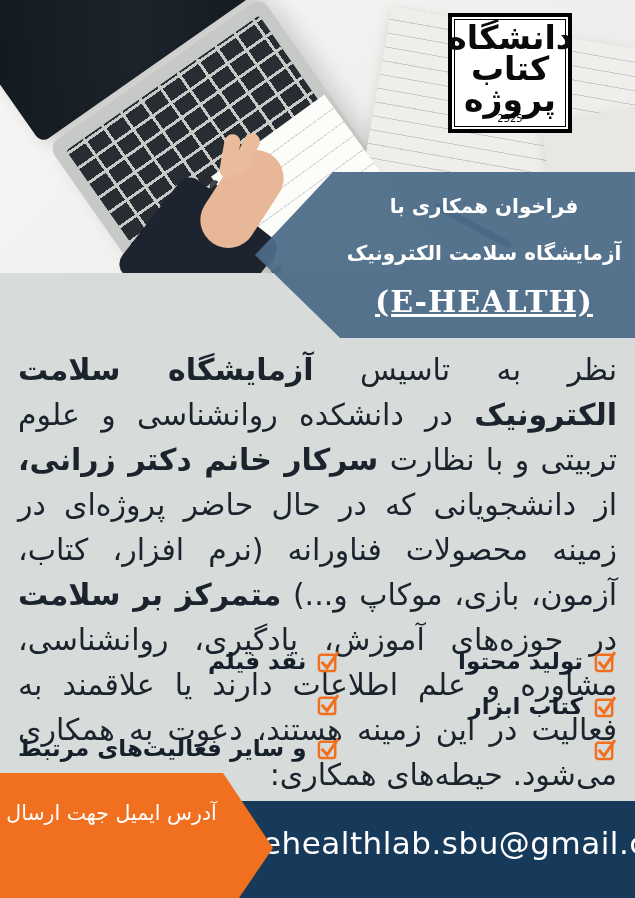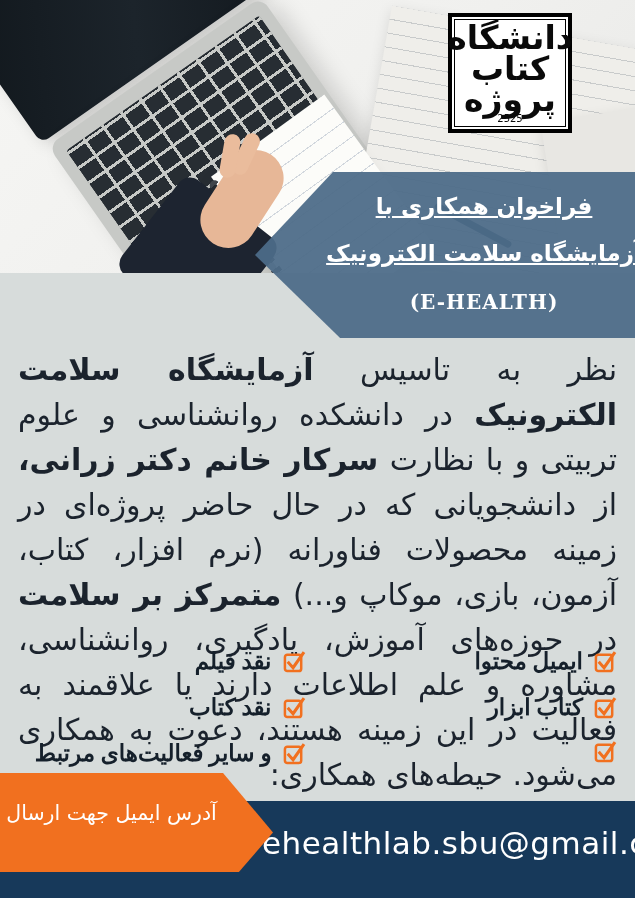--- a/index.html
+++ b/index.html
@@ -49,41 +49,41 @@
         align-items:center;justify-content:center;line-height:31px;}
   .logo-word{font-weight:bold;font-size:33px;color:#0a0a0a;direction:rtl;}
   .logo-year{font-size:10px;color:#0a0a0a;line-height:12px;margin-top:-2px;}
 
   
   .blue-band{position:absolute;left:255px;top:172px;width:380px;height:166px;z-index:3;
         background:rgba(77,107,136,.94);
         clip-path:polygon(20.5% 0,100% 0,100% 100%,22.4% 100%,0 50%);
         display:flex;flex-direction:column;align-items:center;justify-content:center;
         padding-left:78px;box-sizing:border-box;color:#fff;text-align:center;}
-  .band-line-fa{direction:rtl;font-weight:bold;font-size:23px;line-height:47px;white-space:nowrap;text-decoration:underline;}
-  .band-line-en{font-family:"DejaVu Serif",serif;font-weight:bold;font-size:20px;line-height:50px;
-        letter-spacing:1px;}
+  .band-line-fa{direction:rtl;font-weight:bold;font-size:20px;line-height:47px;white-space:nowrap;}
+  .band-line-en{font-family:"DejaVu Serif",serif;font-weight:bold;font-size:30px;line-height:50px;
+        letter-spacing:1px;text-decoration:underline;}
 
   
   .body-text{position:absolute;left:18px;right:18px;top:347px;direction:rtl;text-align:justify;
         font-size:30px;line-height:45px;color:#1b232d;}
   .body-text b{font-weight:bold;}
 
   
   .checklist{position:absolute;left:18px;right:18px;top:648px;direction:rtl;display:flex;gap:24px;}
   .check-col{flex:1;display:flex;flex-direction:column;gap:19px;align-items:flex-start;}
   .check-item{display:flex;align-items:center;gap:11px;font-size:23px;font-weight:bold;
-        color:#15202b;white-space:nowrap;font-family:Liberation Serif, serif;}
+        color:#15202b;white-space:nowrap;}
   .check-icon{flex:0 0 auto;}
 
   
   .navy-band{position:absolute;left:0;right:0;top:801px;height:97px;background:#17395a;z-index:2;}
   .email{position:absolute;left:262px;right:6px;top:24px;text-align:center;color:#fff;
         font-size:31px;letter-spacing:.5px;}
-  .orange-banner{position:absolute;left:0;top:773px;width:273px;height:99px;background:#f1701f;
+  .orange-banner{position:absolute;left:0;top:773px;width:273px;height:125px;background:#f1701f;
         clip-path:polygon(0 0,81.7% 0,100% 60%,87.5% 100%,0 100%);z-index:3;}
   .orange-text{position:absolute;left:0;top:23px;width:223px;text-align:center;color:#fff;
         direction:rtl;font-size:20.5px;line-height:35px;}
 </style>
 </head>
 <body>
 
 <div class="page">
 
   <div class="photo">
@@ -123,21 +123,21 @@
 
   <div class="body-text"><span>نظر به تاسیس </span><b>آزمایشگاه سلامت الکترونیک</b><span> در دانشکده روانشناسی و علوم تربیتی و با نظارت </span><b>سرکار خانم دکتر زرانی،</b><span> از دانشجویانی که در حال حاضر پروژه‌ای در زمینه محصولات فناورانه (نرم افزار، کتاب، آزمون، بازی، موکاپ و...) </span><b>متمرکز بر سلامت</b><span> در حوزه‌های آموزش، یادگیری، روانشناسی، مشاوره و علم اطلاعات دارند یا علاقمند به فعالیت در این زمینه هستند، دعوت به همکاری می‌شود. حیطه‌های همکاری:</span></div>
 
   <div class="checklist">
     <div class="check-col">
         <div class="check-item">
           <svg class="check-icon" width="23" height="23" viewBox="0 0 24 24">
             <rect x="2" y="5" width="17" height="17" rx="2.5" fill="none" stroke="#f1701f" stroke-width="2.6"></rect>
             <path d="M6 13.5 L10.5 18.5 L21 3.5" fill="none" stroke="#f1701f" stroke-width="3.2" stroke-linecap="square"></path>
           </svg>
-          <span class="check-label">ایمیل محتوا</span>
+          <span class="check-label">تولید محتوا</span>
         </div>
         <div class="check-item">
           <svg class="check-icon" width="23" height="23" viewBox="0 0 24 24">
             <rect x="2" y="5" width="17" height="17" rx="2.5" fill="none" stroke="#f1701f" stroke-width="2.6"></rect>
             <path d="M6 13.5 L10.5 18.5 L21 3.5" fill="none" stroke="#f1701f" stroke-width="3.2" stroke-linecap="square"></path>
           </svg>
           <span class="check-label">کتاب ابزار</span>
         </div>
         <div class="check-item">
           <svg class="check-icon" width="23" height="23" viewBox="0 0 24 24">
@@ -152,21 +152,20 @@
             <rect x="2" y="5" width="17" height="17" rx="2.5" fill="none" stroke="#f1701f" stroke-width="2.6"></rect>
             <path d="M6 13.5 L10.5 18.5 L21 3.5" fill="none" stroke="#f1701f" stroke-width="3.2" stroke-linecap="square"></path>
           </svg>
           <span class="check-label">نقد فیلم</span>
         </div>
         <div class="check-item">
           <svg class="check-icon" width="23" height="23" viewBox="0 0 24 24">
             <rect x="2" y="5" width="17" height="17" rx="2.5" fill="none" stroke="#f1701f" stroke-width="2.6"></rect>
             <path d="M6 13.5 L10.5 18.5 L21 3.5" fill="none" stroke="#f1701f" stroke-width="3.2" stroke-linecap="square"></path>
           </svg>
-          <span class="check-label">نقد کتاب</span>
         </div>
         <div class="check-item">
           <svg class="check-icon" width="23" height="23" viewBox="0 0 24 24">
             <rect x="2" y="5" width="17" height="17" rx="2.5" fill="none" stroke="#f1701f" stroke-width="2.6"></rect>
             <path d="M6 13.5 L10.5 18.5 L21 3.5" fill="none" stroke="#f1701f" stroke-width="3.2" stroke-linecap="square"></path>
           </svg>
           <span class="check-label">و سایر فعالیت‌های مرتبط</span>
         </div>
       </div>
   </div>

